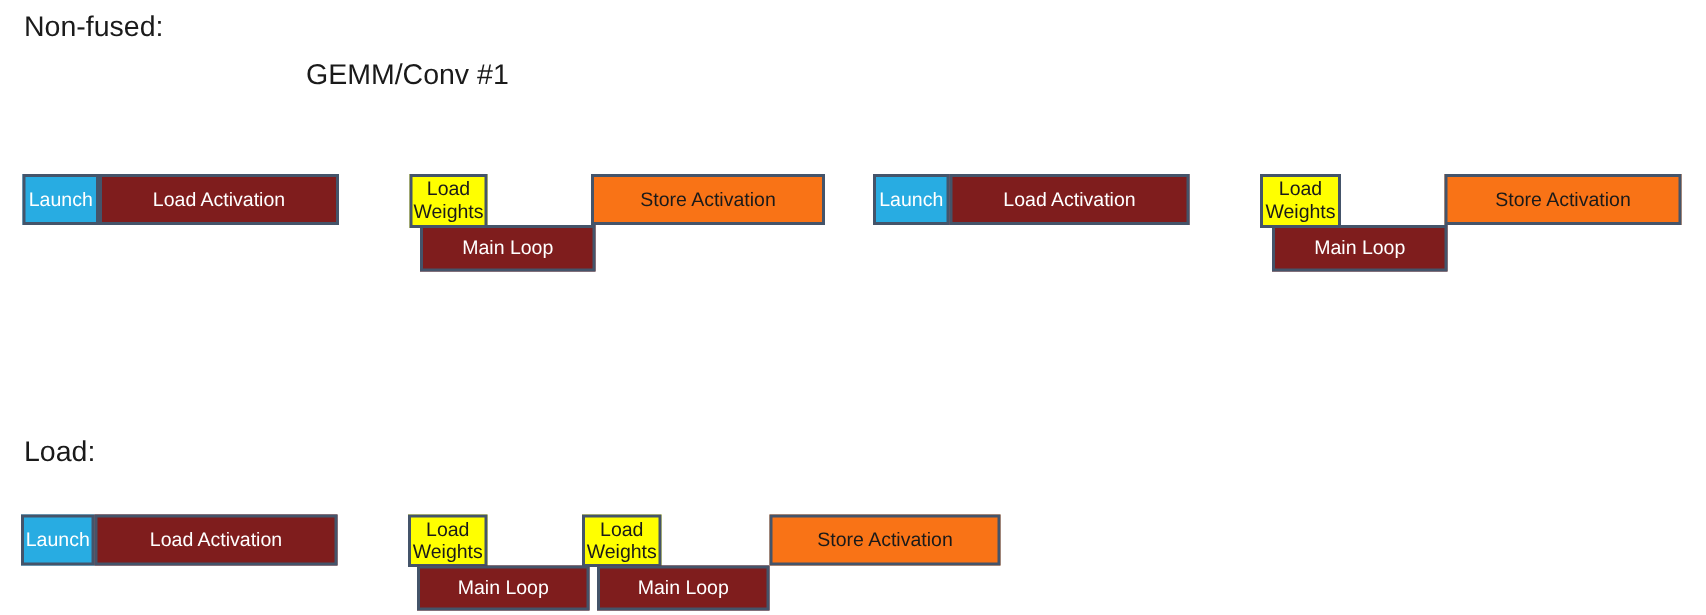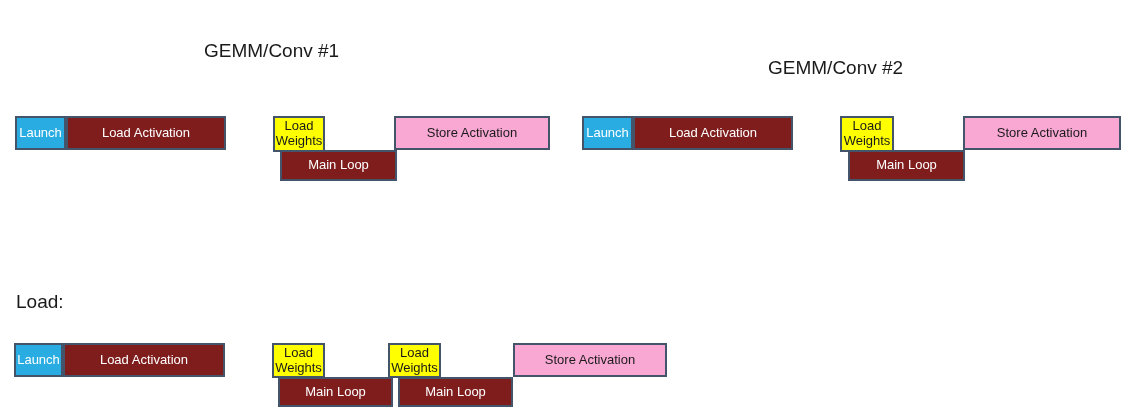--- a/index.html
+++ b/index.html
@@ -30,21 +30,21 @@
     align-items:center;
     justify-content:center;
     text-align:center;
     font-size:13px;
     line-height:1.12;
     overflow:hidden;
   }
   .cyan{background:#28ACE2;color:#ffffff;}
   .purple{background:#7f1d1d;color:#ffffff;}
   .yellow{background:#FFFF00;color:#1a1a1a;border-color:#44546A;margin-left:47px;}
-  .orange{background:#f9a8d4;color:#1a1a1a;}
+  .orange{background:#f97316;color:#1a1a1a;}
 
   
   .g1-launch{left:15px;top:116px;width:51px;height:34px;}
   .g1-load-act{left:66px;top:116px;width:160px;height:34px;}
   .g1-load-w{left:226px;top:116px;width:52px;height:36px;}
   .g1-main{left:280px;top:150px;width:117px;height:31px;}
   .g1-store{left:394px;top:116px;width:156px;height:34px;}
 
   
   .g2-launch{left:582px;top:116px;width:51px;height:34px;}
@@ -65,22 +65,22 @@
   .t-nonfused{left:16px;top:8px;}
   .t-g1{left:204px;top:40px;}
   .t-g2{left:768px;top:57px;}
   .t-fused{left:16px;top:291px;}
 </style>
 </head>
 <body>
 
 <div class="canvas">
 
+  <div class="section-label t-nonfused">Non-fused:</div>
   <div class="group-title t-g1">GEMM/Conv #1</div>
-  <div class="group-title t-g2">GEMM/Conv #2</div>
   <div class="section-label t-fused">Load:</div>
 
   <div class="blk cyan g1-launch">Launch</div>
   <div class="blk purple g1-load-act">Load Activation</div>
   <div class="blk yellow g1-load-w">Load Weights</div>
   <div class="blk purple g1-main">Main Loop</div>
   <div class="blk orange g1-store">Store Activation</div>
 
   <div class="blk cyan g2-launch">Launch</div>
   <div class="blk purple g2-load-act">Load Activation</div>

